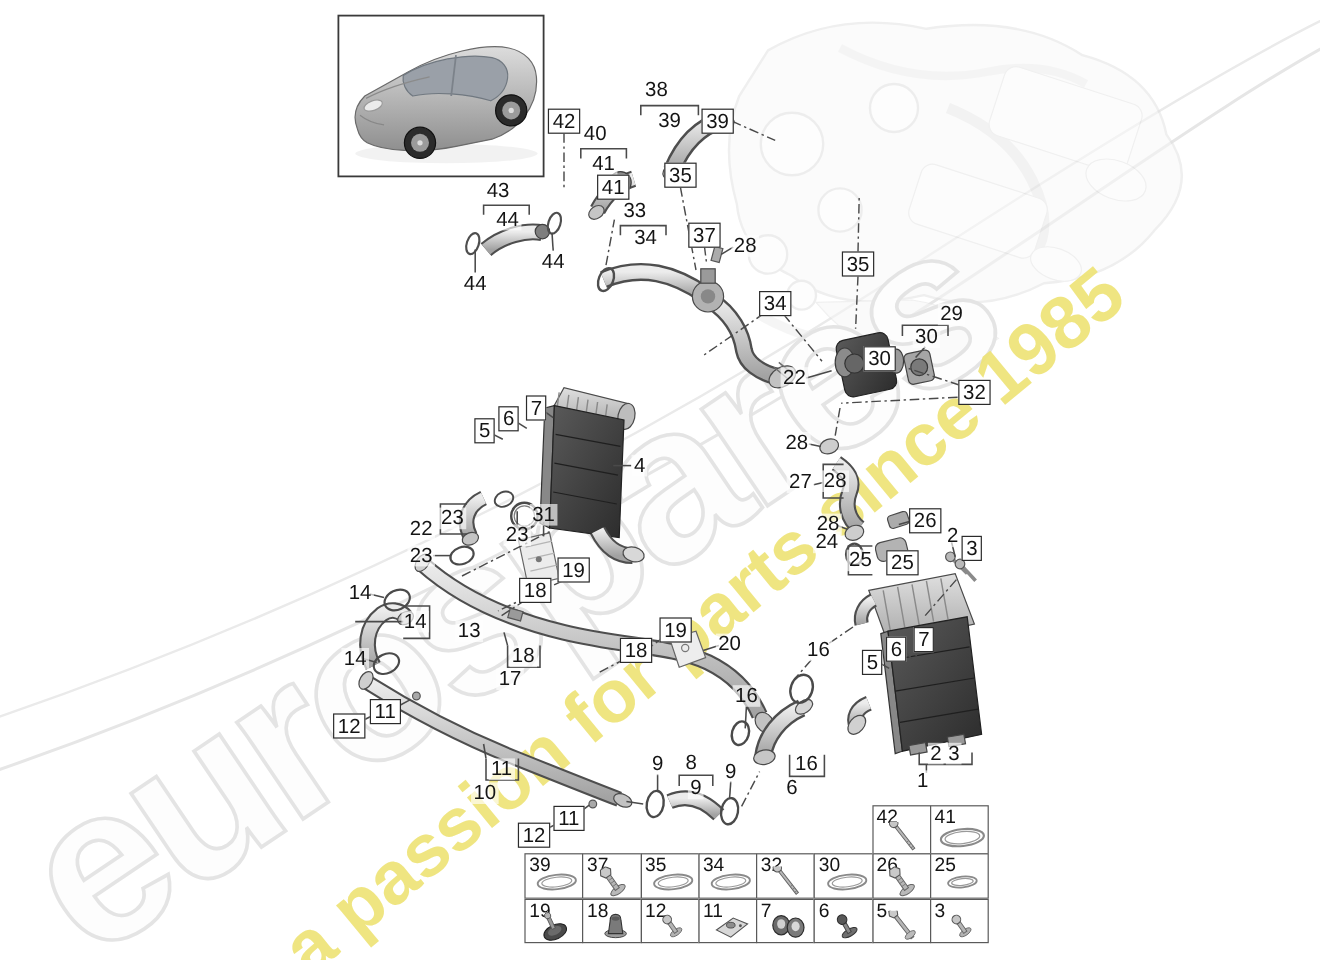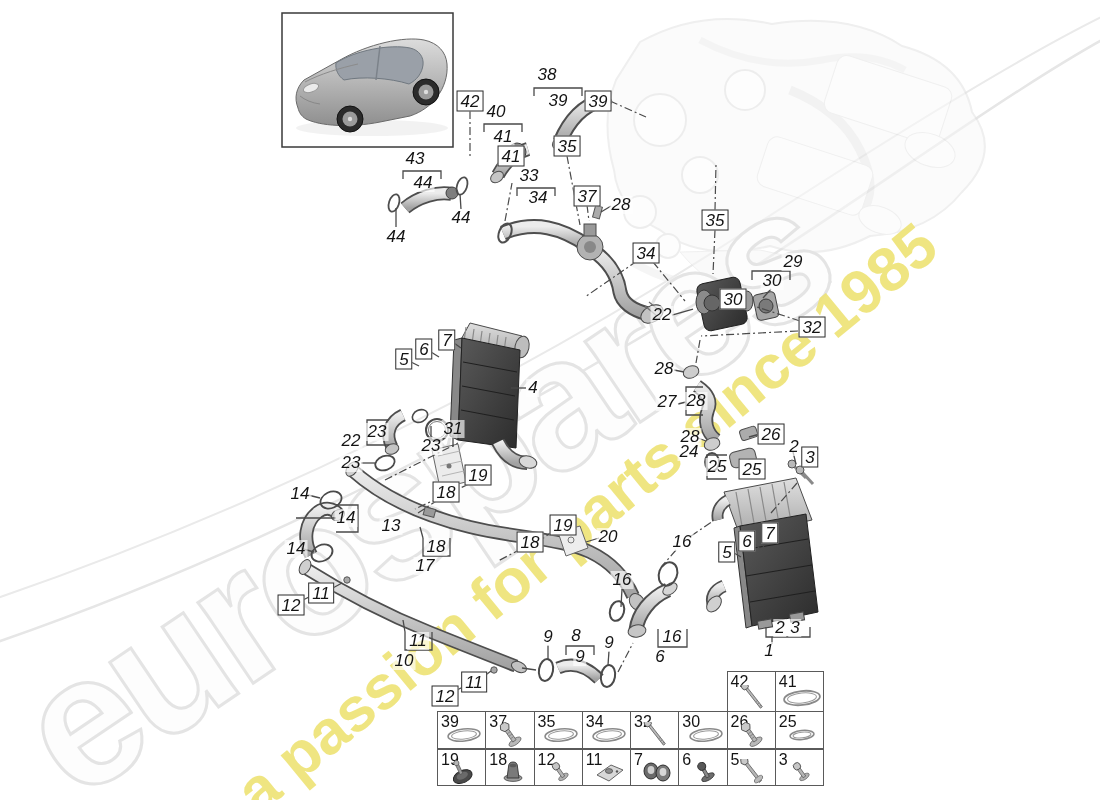--- a/index.html
+++ b/index.html
@@ -7,21 +7,21 @@
          font-family:"Liberation Sans",sans-serif;}
   #art-bg,#art,#lines{position:absolute;left:0;top:0;width:1100px;height:800px;}
   #art-bg{z-index:0;} 
   .wm{position:absolute;z-index:1;pointer-events:none;white-space:nowrap;}
   #wm-brand{left:40px;top:640px;height:220px;line-height:220px;font-size:185px;font-weight:bold;
             letter-spacing:-0.04em;color:#fdfdfd;-webkit-text-stroke:3px #e4e4e4;
             text-shadow:0 0 1px #e9e9e9;transform:rotate(-34deg);transform-origin:0 50%;}
   #wm-tag{left:245px;top:758px;height:84px;line-height:84px;font-size:62px;font-weight:bold;
           color:rgba(238,227,118,0.92);transform:rotate(-39.5deg);transform-origin:0 50%;}
   #art{z-index:2;} #lines{z-index:3;}
-  #labels{position:absolute;left:0;top:0;width:1008px;height:800px;z-index:4;font-style:italic;}
+  #labels{position:absolute;left:0;top:0;width:1008px;height:800px;z-index:4;}
   .lbl{position:absolute;transform:translate(-50%,-50%);font-size:17px;line-height:18px;
        color:#141414;white-space:nowrap;padding:0 2px;background:rgba(255,255,255,0.65);}
   .lbl.boxed{border:1.5px solid #2b2b2b;background:#fff;padding:0 3px;line-height:19px;}
   #table{position:absolute;left:0;top:0;width:1100px;height:800px;z-index:5;}
   .cell{position:absolute;border:1px solid #5a5a5a;background:rgba(255,255,255,0.85);box-sizing:border-box;}
   .cnum{position:absolute;left:3px;top:1px;font-size:16px;color:#141414;}
   .cicon{position:absolute;right:1px;bottom:0px;}
   polyline.s{fill:none;stroke:#4a4a4a;stroke-width:1.3;}
   polyline.d{fill:none;stroke:#4a4a4a;stroke-width:1.2;stroke-dasharray:8 3 2 3;}
 </style>

